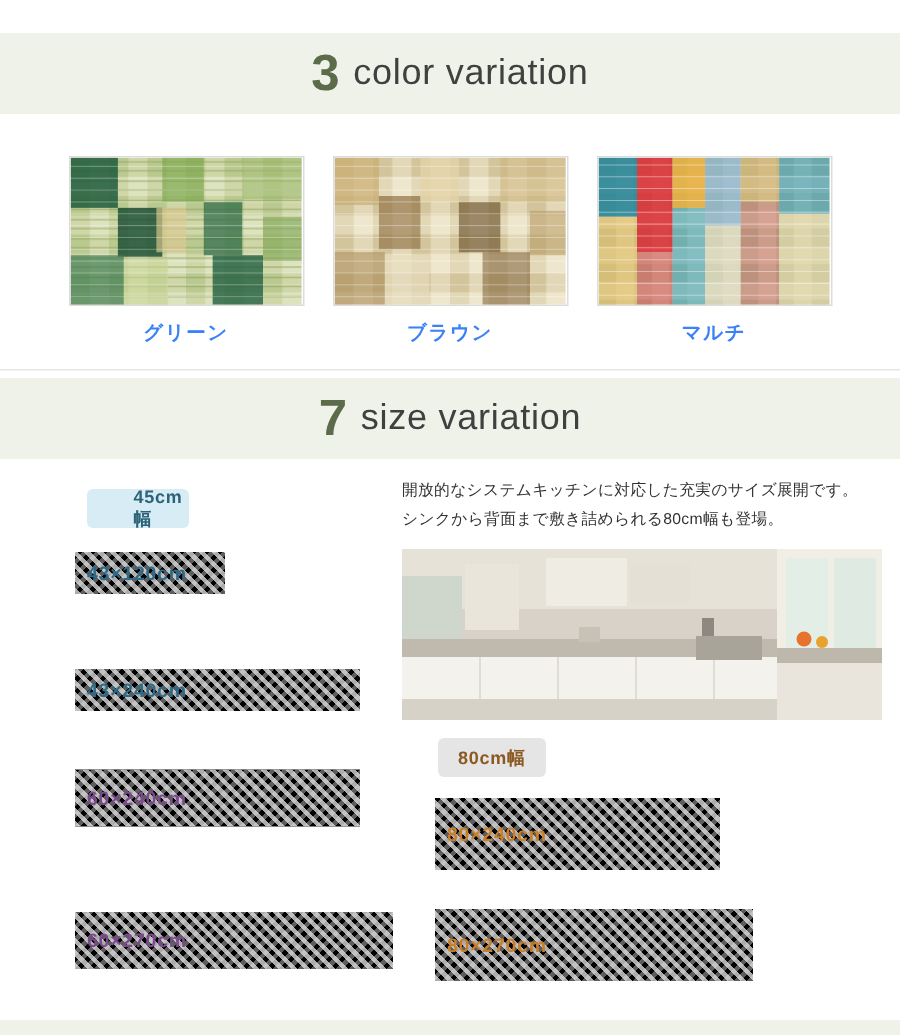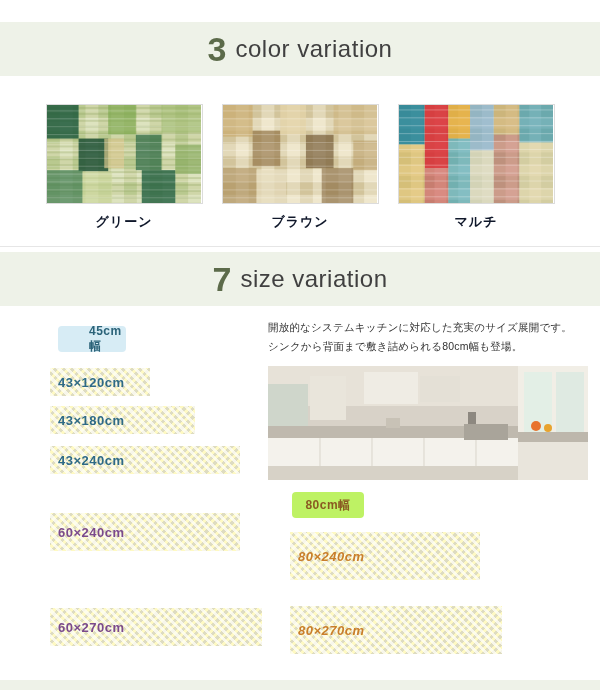--- a/index.html
+++ b/index.html
@@ -53,21 +53,21 @@
   .swatch .img {
     width: 157px; height: 100px;
     border: 1px solid #dcdcdc;
     position: relative;
     overflow: hidden;
   }
   .swatch .cap {
     margin-top: 9px;
     text-align: center;
     font-size: 13px;
-    color: #0f172a;
+    color: #3b82f6;
     font-weight: bold;
     letter-spacing: 1px;
   }
 
   
   .weave {
     position: absolute; inset: 0;
   }
 
   
@@ -96,40 +96,40 @@
     border-radius: 4px;
     display: flex;
     align-items: center;
     justify-content: center;
     font-size: 12px;
     font-weight: bold;
     letter-spacing: 0.5px;
   }
   .pill-45 { left: 58px; top: 326px; width: 68px; background: #d7ecf5; color: #2b6379; padding-left: 31px; }
   .pill-65 { left: 50px; top: 524px; width: 86px; background: #ecdff0; color: #6d3f7a; }
-  .pill-80 { left: 292px; top: 492px; width: 72px; background: #bef264; color: #8a5a22; }
+  .pill-80 { left: 292px; top: 492px; width: 72px; background: #e5e5e5; color: #8a5a22; }
 
   
   .mat {
     position: absolute;
-    background: #fef9c3;
+    background: #000000;
     overflow: hidden;
   }
   .mat .label {
     position: absolute;
     left: 8px; top: 50%;
     transform: translateY(-50%);
     font-size: 13px;
     font-weight: bold;
     letter-spacing: 0.5px;
     z-index: 3;
   }
   .lbl-blue { color: #2e6a86; }
   .lbl-purple { color: #7b4a8c; }
-  .lbl-orange { color: #c97e2a; font-style: italic; }
+  .lbl-orange { color: #c97e2a; }
 
   
   .mat .tex {
     position: absolute; inset: 0;
     background-image:
       repeating-linear-gradient(45deg, rgba(255,255,255,.75) 0 3px, rgba(0,0,0,0) 3px 6px),
       repeating-linear-gradient(-45deg, rgba(190,190,190,.55) 0 3px, rgba(0,0,0,0) 3px 6px);
     opacity: .9;
   }
 
@@ -335,24 +335,20 @@
 
   <div class="pill pill-45">45cm幅</div>
   <div class="pill pill-65">65cm幅</div>
   <div class="pill pill-80">80cm幅</div>
 
   <div class="mat" style="left:50px; top:368px; width:100px; height:28px;">
     <div class="tex"></div>
     <div class="label lbl-blue">43×120cm</div>
   </div>
 
-  <div class="mat" style="left:50px; top:406px; width:145px; height:28px;">
-    <div class="tex"></div>
-    <div class="label lbl-blue">43×180cm</div>
-  </div>
 
   <div class="mat" style="left:50px; top:446px; width:190px; height:28px;">
     <div class="tex"></div>
     <div class="label lbl-blue">43×240cm</div>
   </div>
 
   <div class="mat" style="left:50px; top:513px; width:190px; height:38px;">
     <div class="tex"></div>
     <div class="label lbl-purple">60×240cm</div>
   </div>

